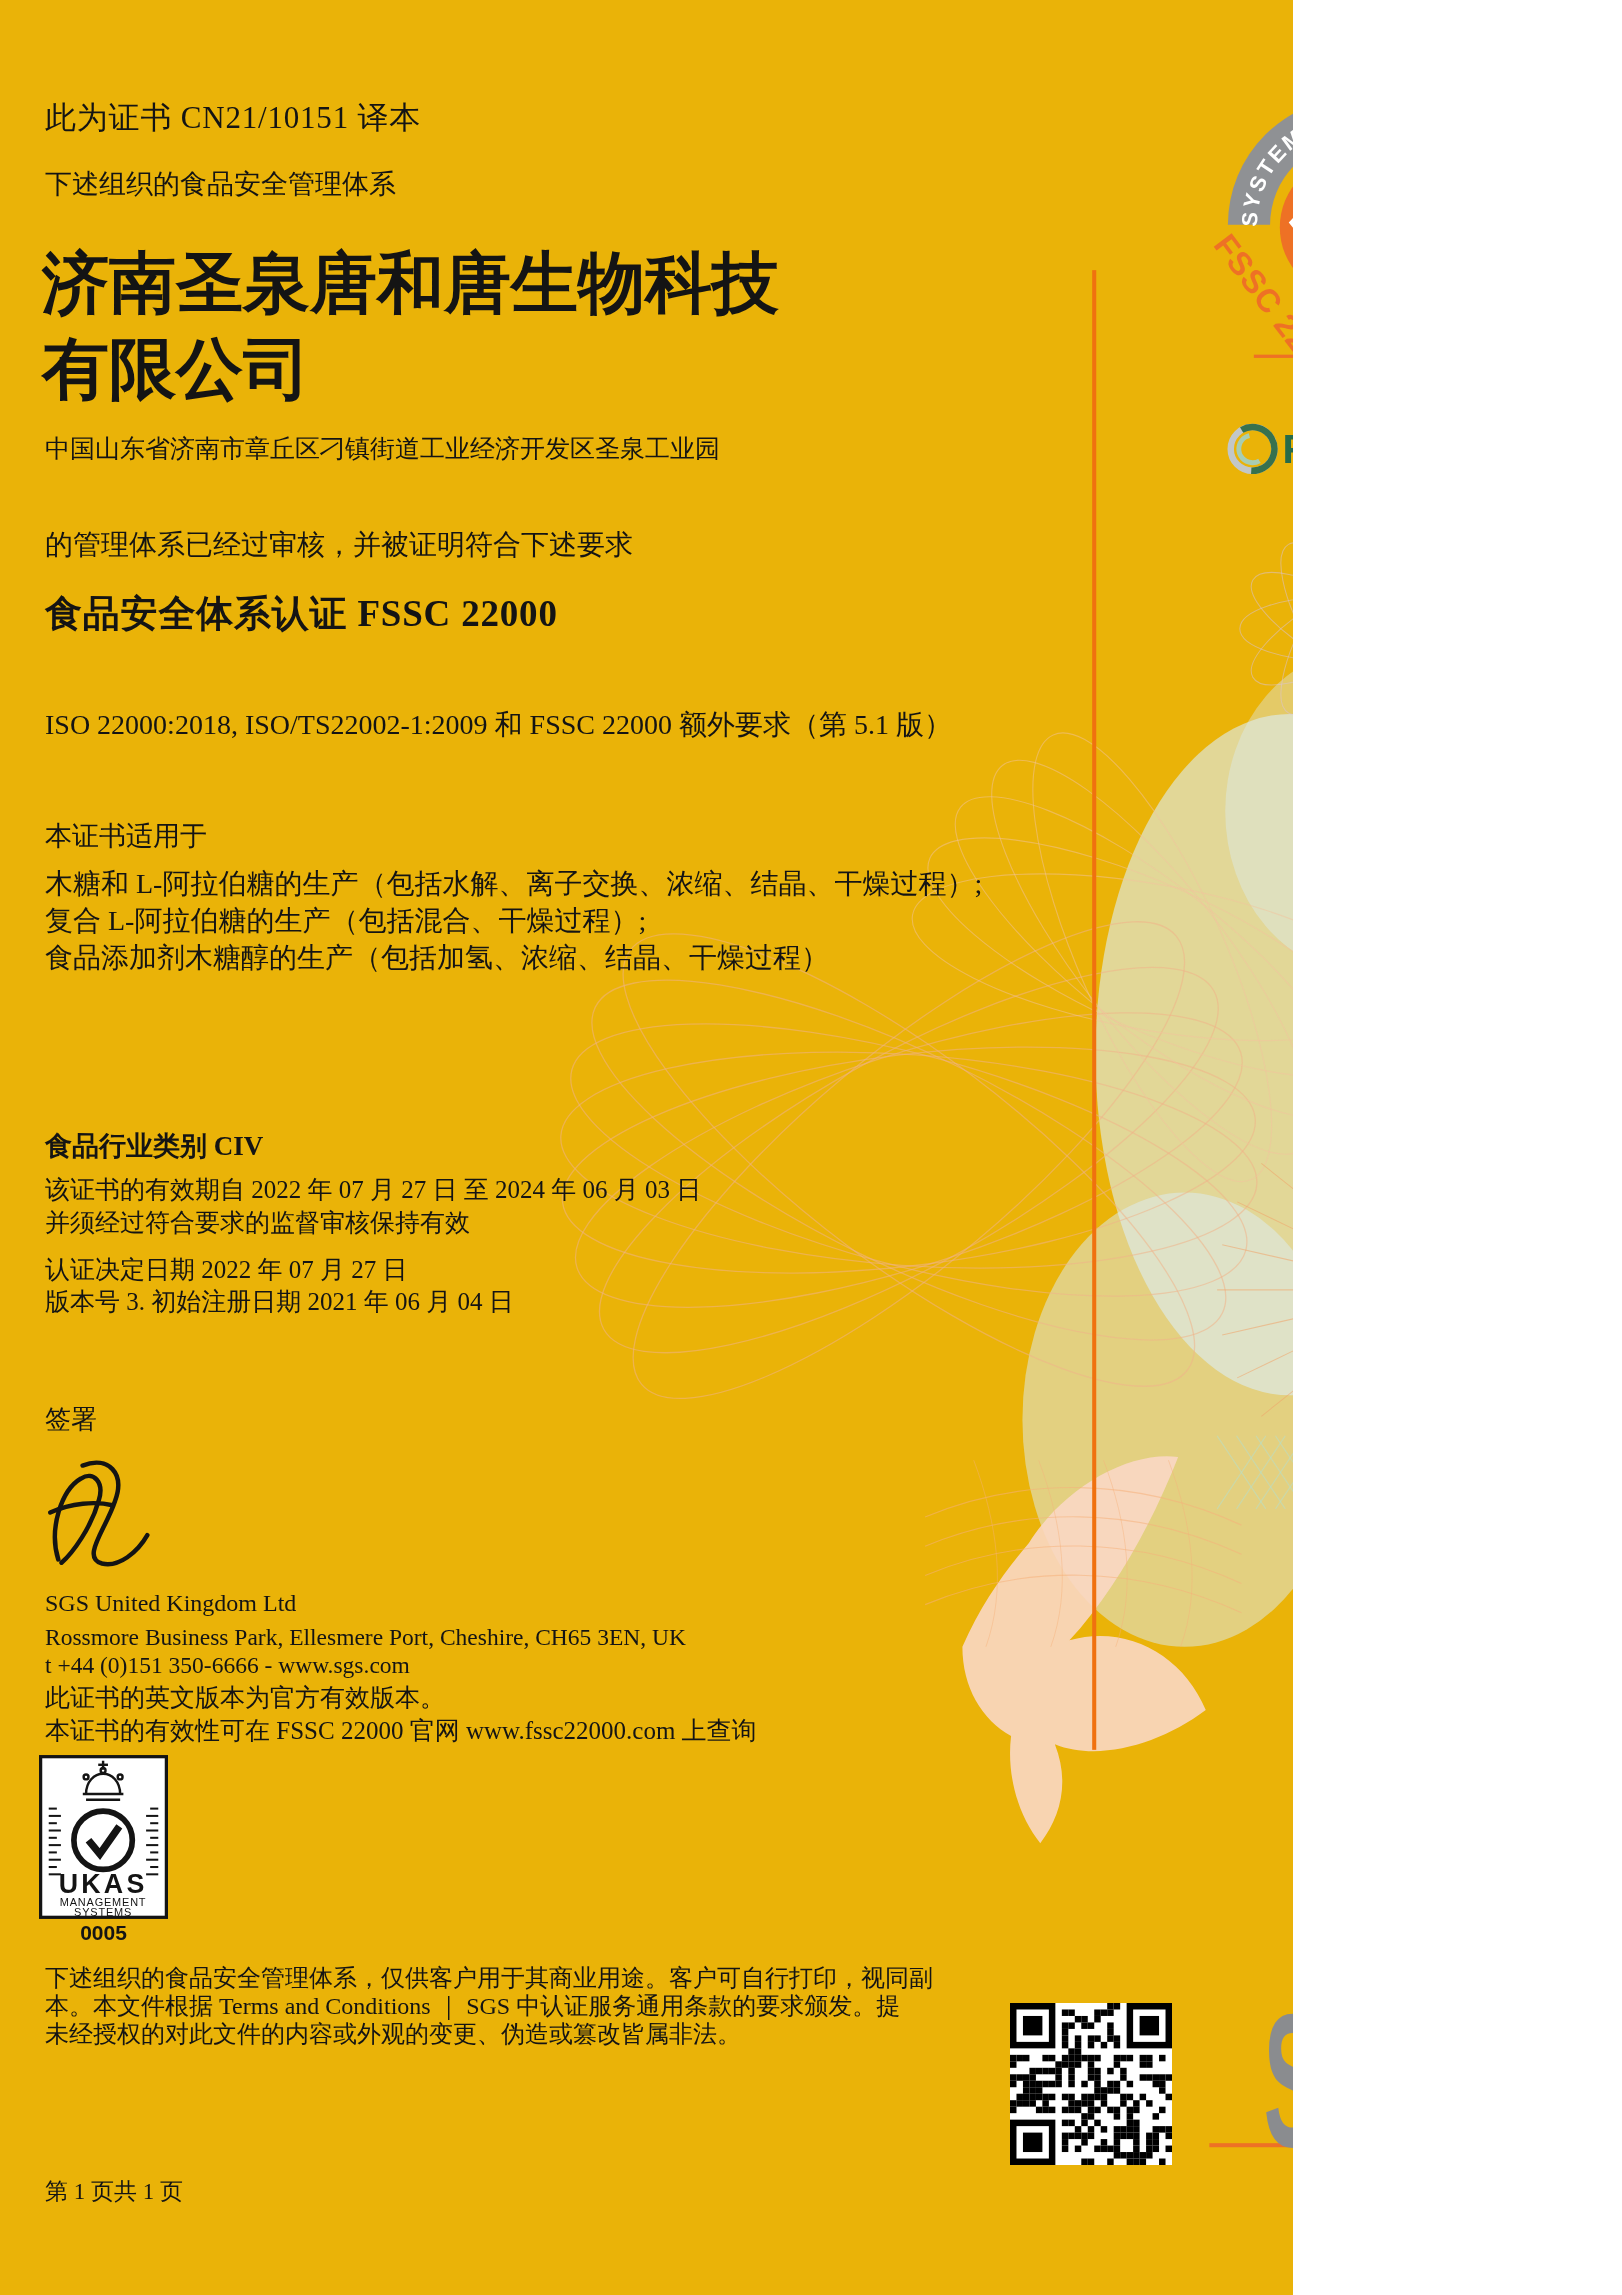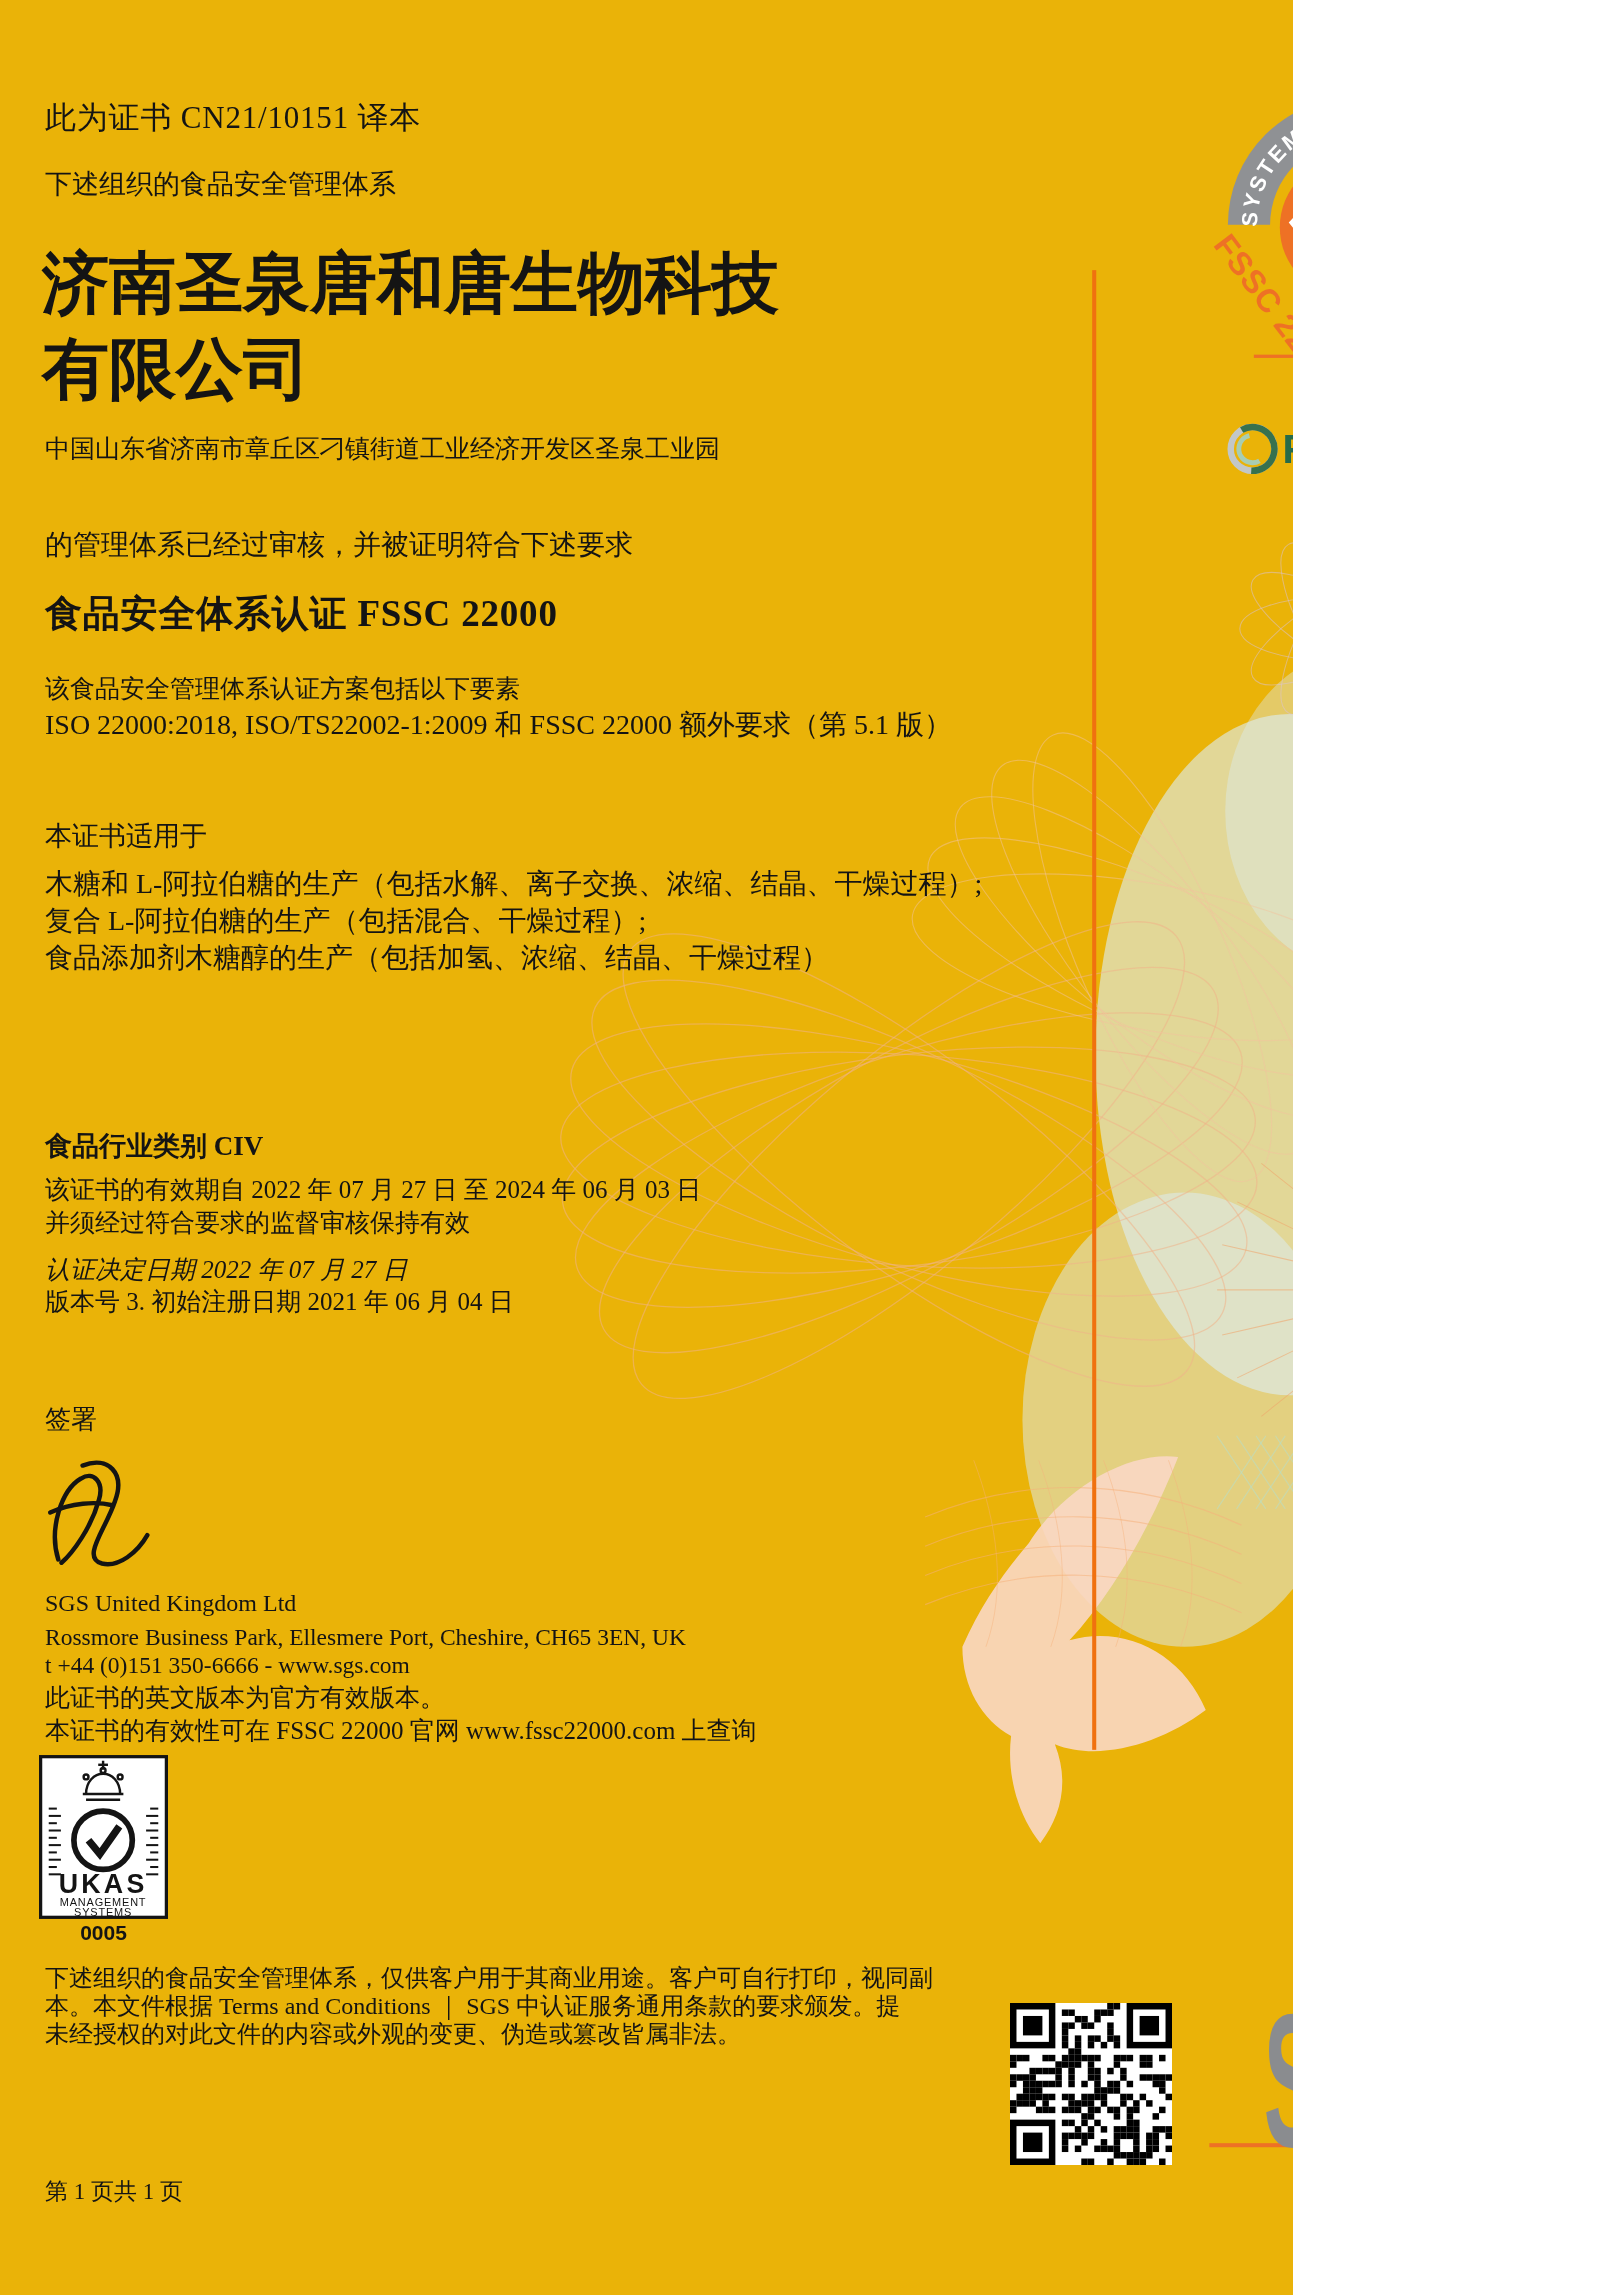--- a/index.html
+++ b/index.html
@@ -13,21 +13,21 @@
   .orgaddr{left:45px;top:432px;font-size:25px;}
   .audited{left:45px;top:526px;font-size:28px;}
   .stdtitle{left:45px;top:589px;font-size:37px;font-weight:700;letter-spacing:0.8px;}
   .schemeintro{left:45px;top:672px;font-size:25px;}
   .schemeelems{left:45px;top:706px;font-size:28px;}
   .scopeintro{left:45px;top:818px;font-size:27px;}
   .scope{left:45px;top:865px;font-size:28px;line-height:37px;}
   .category{left:45px;top:1128px;font-size:27px;font-weight:700;}
   .val1{left:45px;top:1173px;font-size:25px;}
   .val2{left:45px;top:1206px;font-size:25px;}
-  .decision{left:45px;top:1253px;font-size:25px;font-style:italic;}
+  .decision{left:45px;top:1253px;font-size:25px;}
   .version{left:45px;top:1285px;font-size:25px;}
   .signed{left:45px;top:1402px;font-size:26px;}
   .sig{left:34px;top:1454px;}
   .iss-co{left:45px;top:1590px;font-size:24px;}
   .iss-ad{left:45px;top:1624px;font-size:23.5px;}
   .iss-ph{left:45px;top:1652px;font-size:23.5px;}
   .note1{left:45px;top:1681px;font-size:25px;}
   .note2{left:45px;top:1714px;font-size:25px;}
   .ukas{left:39px;top:1755px;}
   .ukasnum{left:39px;top:1921px;width:129px;text-align:center;font-size:21px;font-weight:700;
@@ -165,21 +165,20 @@
 
   <div class="abs certref">此为证书 CN21/10151 译本</div>
   <div class="abs subtitle">下述组织的食品安全管理体系</div>
   <div class="abs orgname">
     <div>济南圣泉唐和唐生物科技</div>
     <div>有限公司</div>
   </div>
   <div class="abs orgaddr">中国山东省济南市章丘区刁镇街道工业经济开发区圣泉工业园</div>
   <div class="abs audited">的管理体系已经过审核，并被证明符合下述要求</div>
   <div class="abs stdtitle">食品安全体系认证 FSSC 22000</div>
-  <div class="abs schemeintro">该食品安全管理体系认证方案包括以下要素</div>
   <div class="abs schemeelems">ISO 22000:2018, ISO/TS22002-1:2009 和 FSSC 22000 额外要求（第 5.1 版）</div>
   <div class="abs scopeintro">本证书适用于</div>
   <div class="abs scope">
     <div>木糖和 L-阿拉伯糖的生产（包括水解、离子交换、浓缩、结晶、干燥过程）;</div>
     <div>复合 L-阿拉伯糖的生产（包括混合、干燥过程）;</div>
     <div>食品添加剂木糖醇的生产（包括加氢、浓缩、结晶、干燥过程）</div>
   </div>
   <div class="abs category">食品行业类别 CIV</div>
   <div class="abs val1">该证书的有效期自 2022 年 07 月 27 日 至 2024 年 06 月 03 日</div>
   <div class="abs val2">并须经过符合要求的监督审核保持有效</div>

